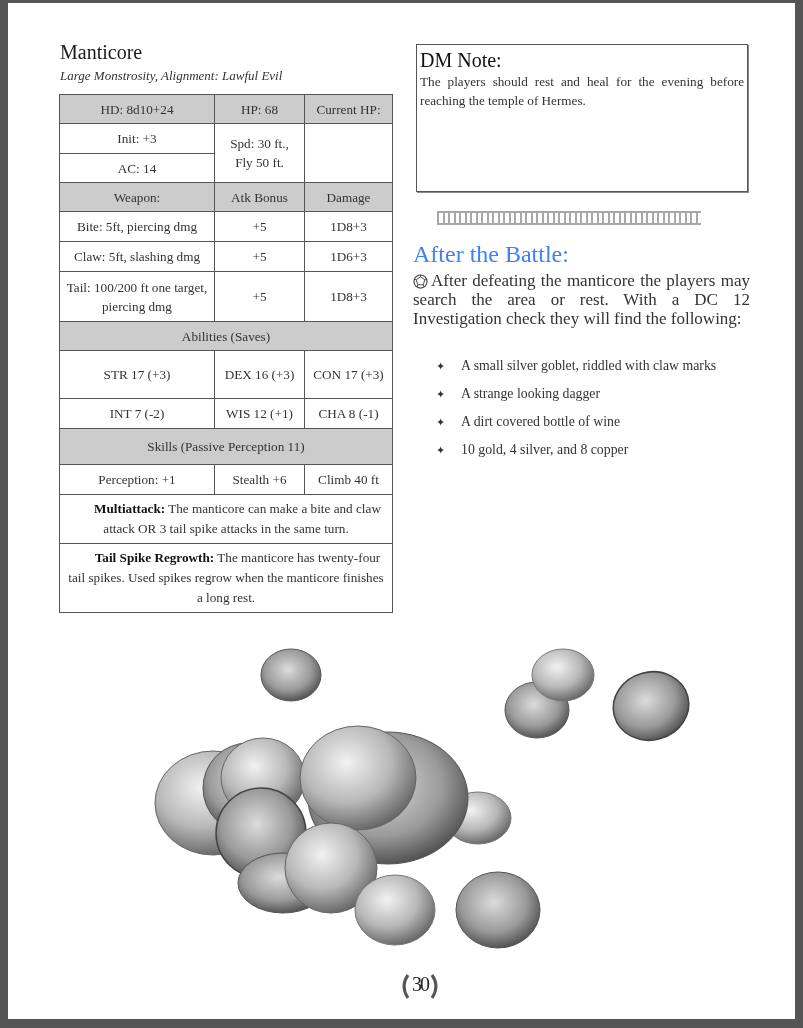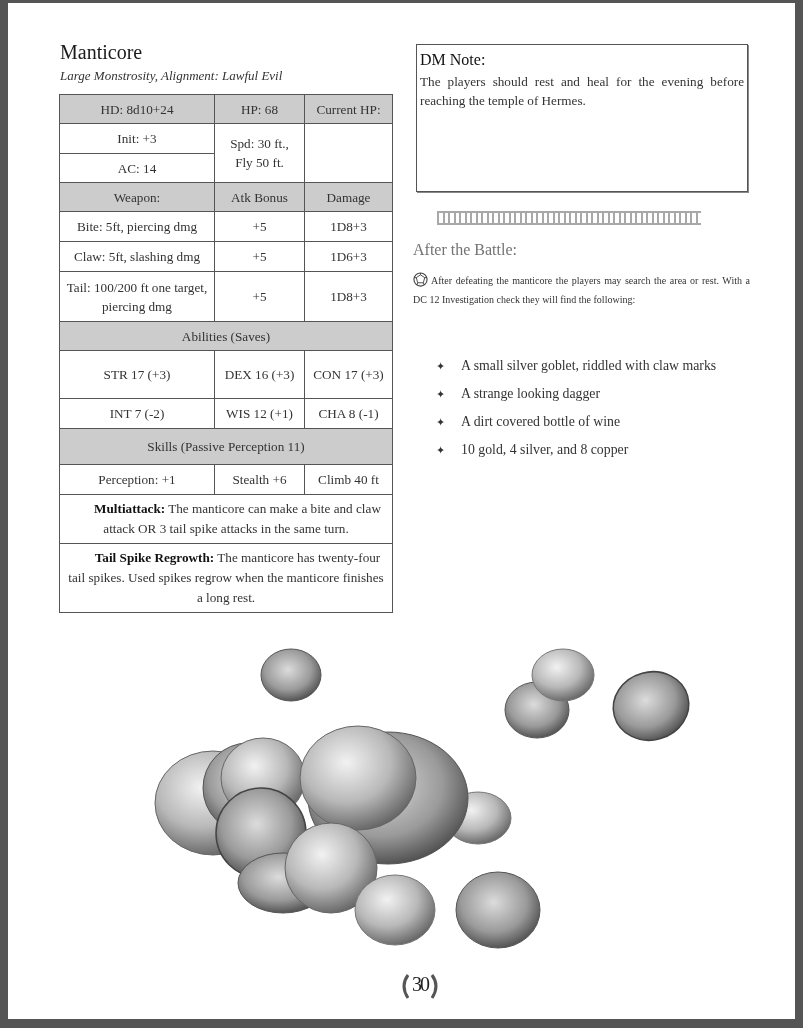--- a/index.html
+++ b/index.html
@@ -43,42 +43,42 @@
   table.stat b { color: #111; padding-left: 23px; }
 
   .dm-box {
     position: absolute; left: 408px; top: 41px;
     width: 332px; height: 148px;
     border: 1.5px solid #555;
     box-shadow: 1px 1px 0 #888;
     box-sizing: border-box;
     padding: 0 3px;
   }
-  .dm-title { font-size: 16px; color: #111; line-height: 26px; margin-top: 2px; }
+  .dm-title { font-size: 20px; color: #111; line-height: 26px; margin-top: 2px; }
   .dm-p { font-size: 13.2px; line-height: 18.5px; text-align: justify; margin: 0; color: #333; }
   .dm-gap { height: 18px; }
 
   .greek {
     position: absolute; left: 429px; top: 208px;
     width: 264px; height: 14px;
     border-top: 2px solid #999;
     border-bottom: 2px solid #999;
     box-sizing: border-box;
     background:
       repeating-linear-gradient(90deg, #9a9a9a 0 2px, transparent 2px 6px, #9a9a9a 6px 8px, transparent 8px 11px);
     opacity: 0.85;
   }
   .after-title {
     position: absolute; left: 405px; top: 238px;
-    font-size: 16px; color: #737373;
+    font-size: 24px; color: #3b82f6;
   }
   .after-p {
     position: absolute; left: 405px; top: 268px;
     width: 337px;
-    font-size: 10px; line-height: 19px; text-align: justify; color: #333;
+    font-size: 17px; line-height: 19px; text-align: justify; color: #333;
     margin: 0;
   }
   .dice { display: inline-block; width: 15px; height: 15px; vertical-align: -3px; margin-right: 3px; }
   ul.loot {
     position: absolute; left: 428px; top: 352px;
     list-style: none; margin: 0; padding: 0;
     font-size: 13.8px; color: #333;
   }
   ul.loot li { height: 28px; line-height: 22px; display: flex; }
   ul.loot li .bullet { width: 25px; font-size: 11px; color: #333; }

